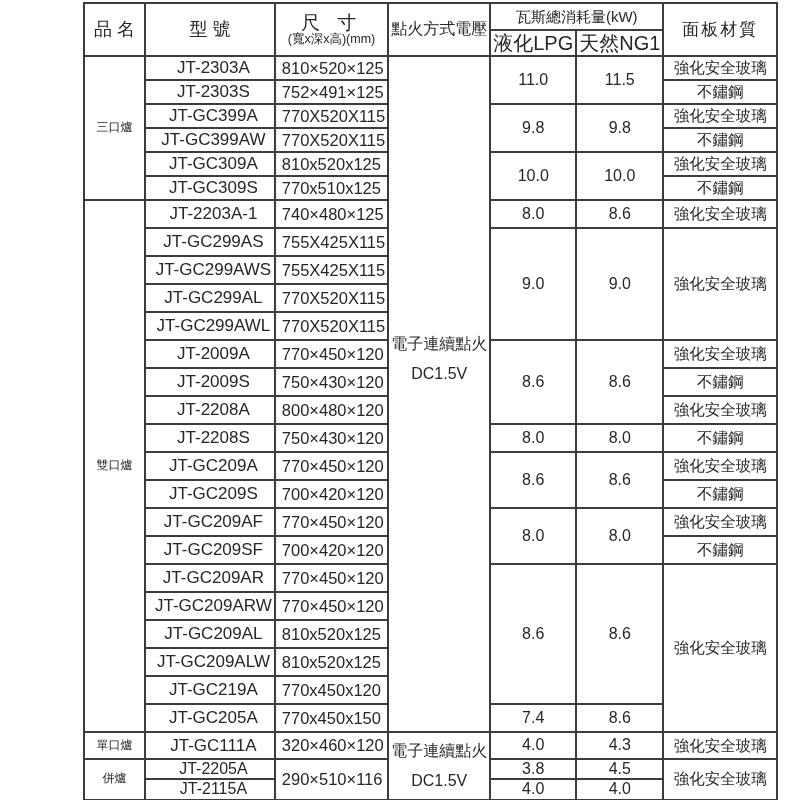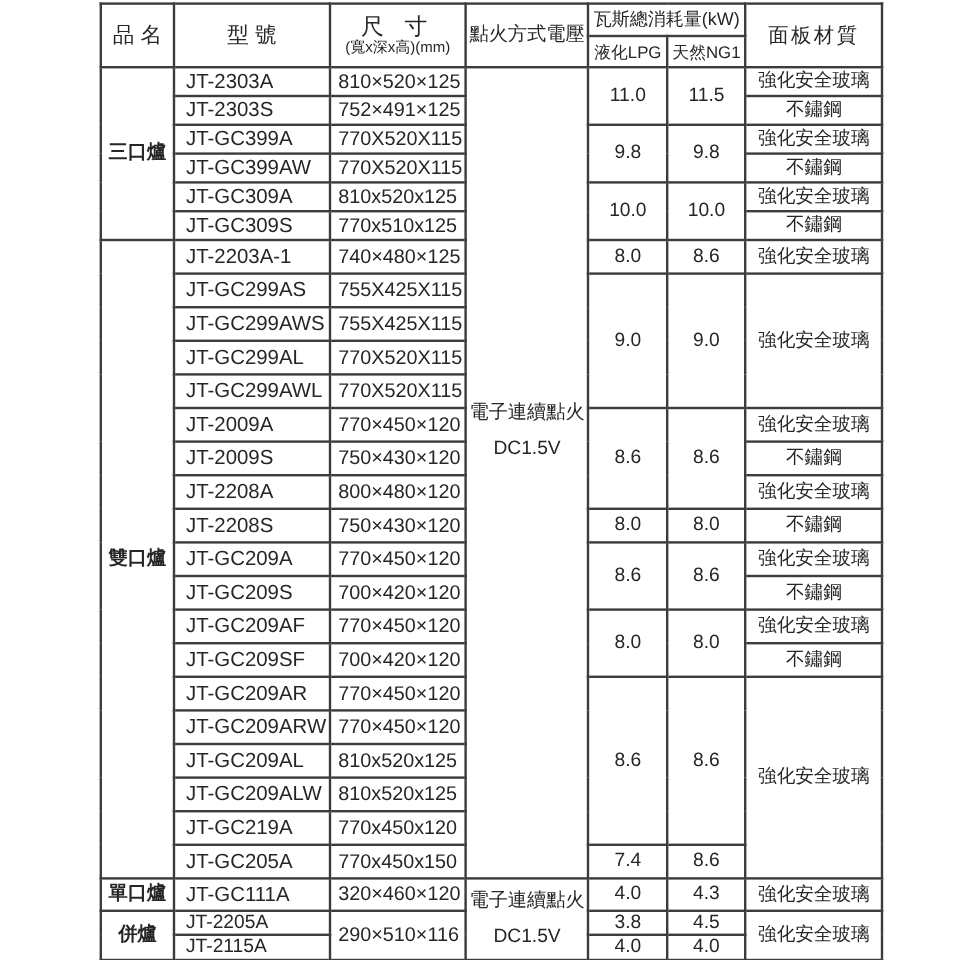--- a/index.html
+++ b/index.html
@@ -20,26 +20,26 @@
     font-weight:normal; color:#262626;
     line-height:1.15;
   }
   thead th { font-size:17px; }
   thead tr.hr1 th { border-bottom-width:2px; }
   th.size-h { line-height:1.05;margin-left:24px; }
   .size-main { font-size:19px; letter-spacing:6px; }
   .size-sub { font-size:12.5px; letter-spacing:0; }
   th.ignition-h { font-size:16px; padding:0;border-radius:21px; }
   th.gas-h { font-size:15px; }
-  th.lpg-h, th.ng-h { font-size:14px; }
+  th.lpg-h, th.ng-h { font-size:20px; }
   th.panel-h { font-size:17px; letter-spacing:2px; }
   th.name-h, th.model-h { font-size:18px; }
 
-  td.group   { font-size:16px;font-weight:bold; }
-  td.model   { text-align:left; padding-left:9px; font-size:17px; }
+  td.group   { font-size:12px; }
+  td.model   { text-align:center; padding-left:9px; font-size:17px; }
   td.size    { text-align:left; padding-left:6px; font-size:16.5px; }
   td.num     { font-size:16px; }
   td.panel   { font-size:15.5px; }
   td.ignition { font-size:16px; line-height:1.9; }
   td.ignition-main { padding-bottom:70px; }
 
   tr.h25 { height:24px; }
   tr.h28 { height:28px; }
   tr.h27 { height:27px; }
   tr.h18 { height:16px; }

